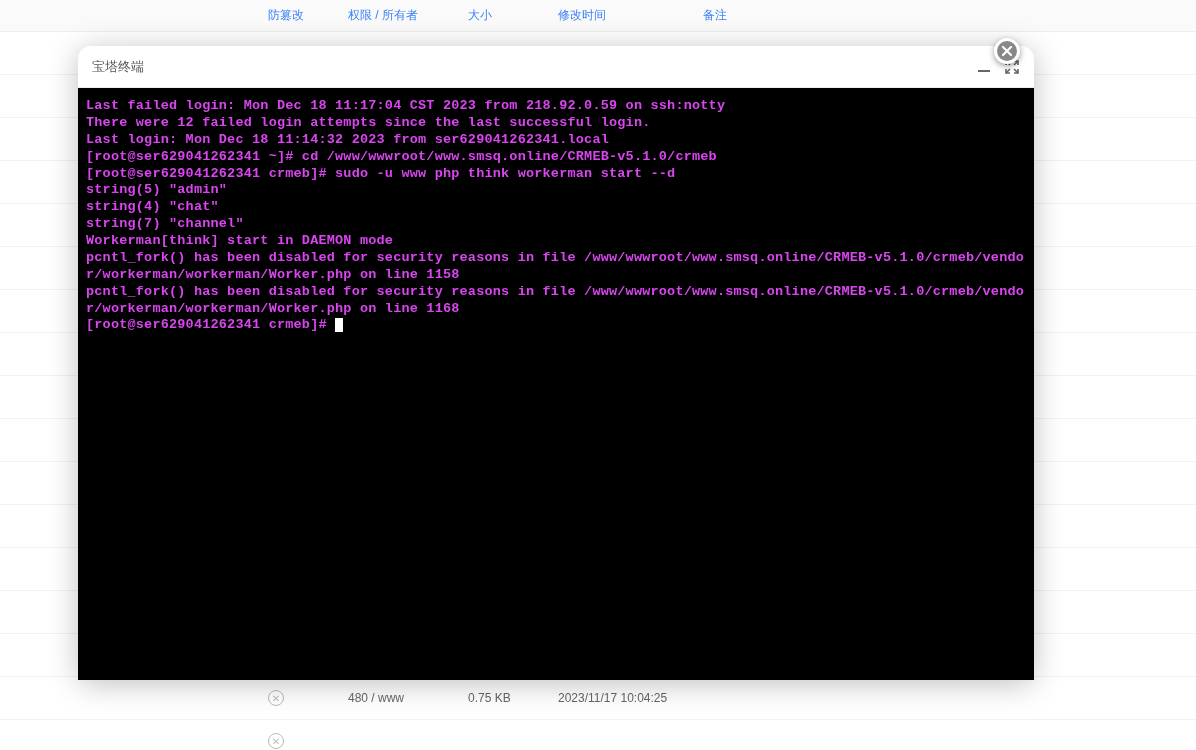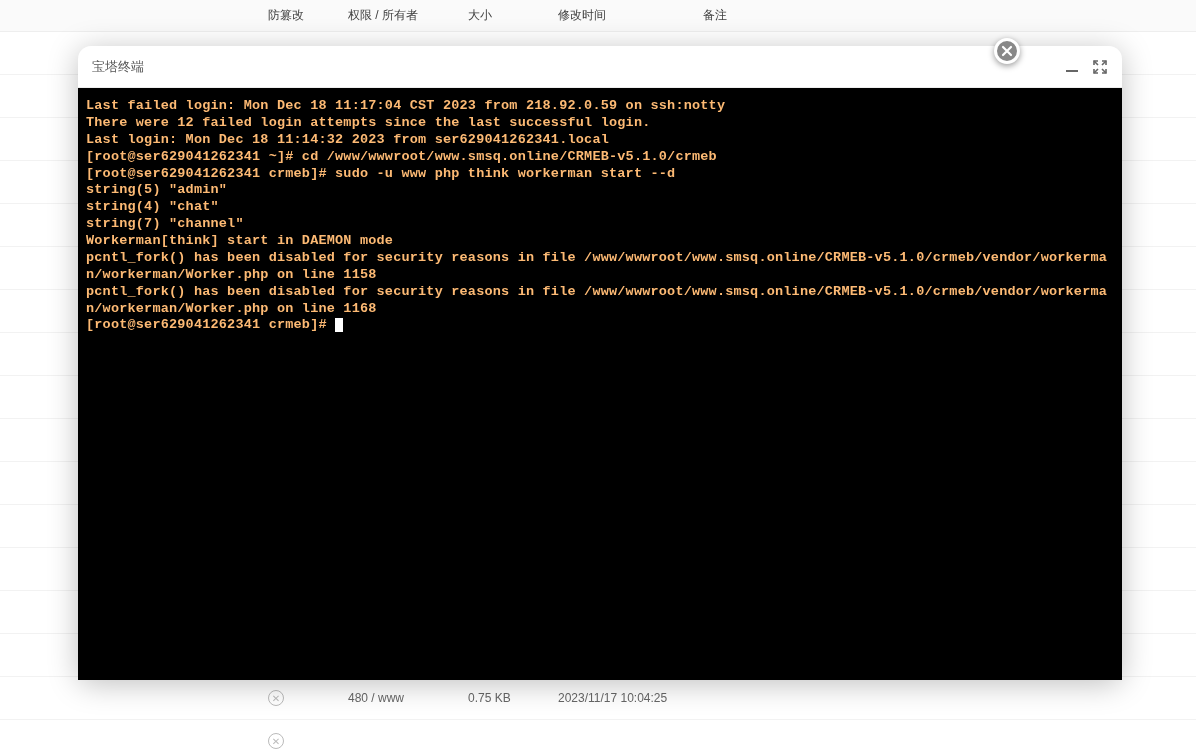--- a/index.html
+++ b/index.html
@@ -14,21 +14,21 @@
     
     .bg-header {
       position: absolute;
       top: 0; left: 0; right: 0;
       height: 32px;
       background: #fafafa;
       border-bottom: 1px solid #eee;
       display: flex;
       padding-left: 260px;
       font-size: 12px;
-      color: #404040;
+      color: #3b82f6;
       align-items: center;
     }
     .bg-header .col { padding: 0 8px; }
     .bg-rows {
       position: absolute;
       top: 32px; left: 0; right: 0;
       background: #fff;
     }
     .bg-row {
       height: 43px;
@@ -49,21 +49,21 @@
       justify-content: center;
       font-size: 10px;
       color: #bbb;
       margin-right: 12px;
     }
     
     .modal {
       position: absolute;
       top: 46px;
       left: 78px;
-      width: 1044px;
+      width: 956px;
       height: 634px;
       background: #fff;
       box-shadow: 0 4px 30px rgba(0,0,0,0.25);
       border-radius: 13px;
       display: flex;
       flex-direction: column;
     }
     .modal-header {
       height: 42px;
       padding: 0 14px;
@@ -85,21 +85,21 @@
       width: 16px; height: 16px;
       display: inline-flex;
       align-items: center;
       justify-content: center;
       cursor: pointer;
       color: #666;
     }
     .terminal {
       flex: 1;
       background: #000;
-      color: #fdba74;
+      color: #d946ef;
       font-family: "Courier New", Consolas, monospace;
       font-size: 13.5px;
       line-height: 1.25;
       padding: 10px 8px;
       white-space: pre-wrap;
       word-break: break-all;
       overflow: hidden;
       letter-spacing: 0.2px;
       font-weight: bold;
     }

